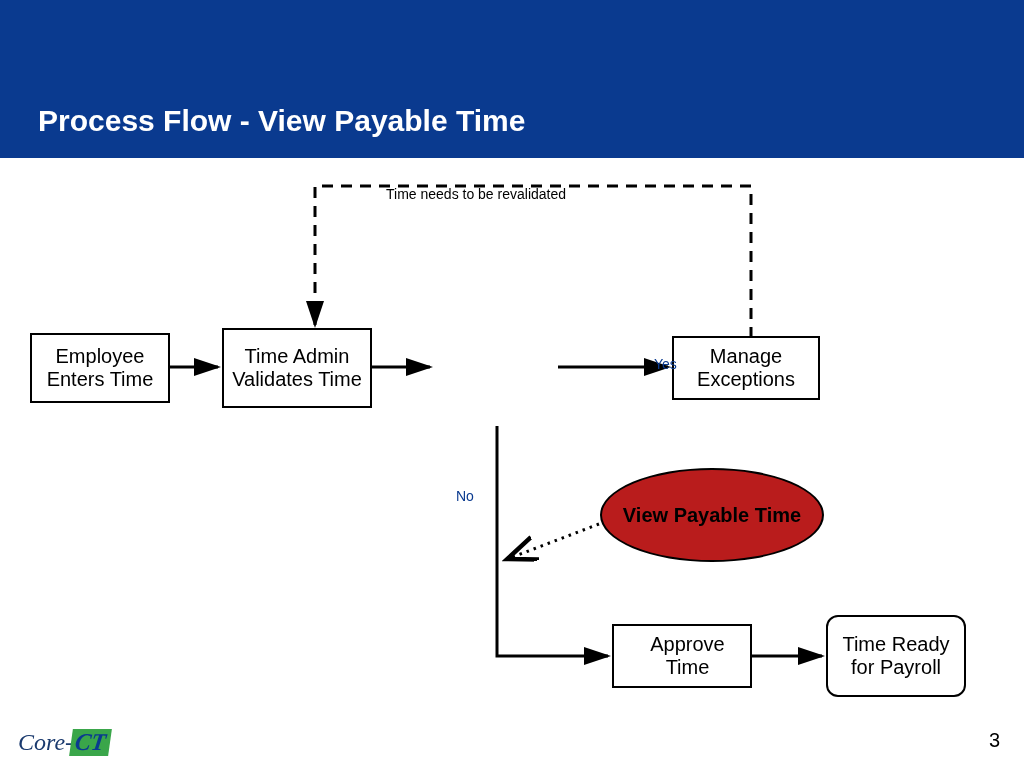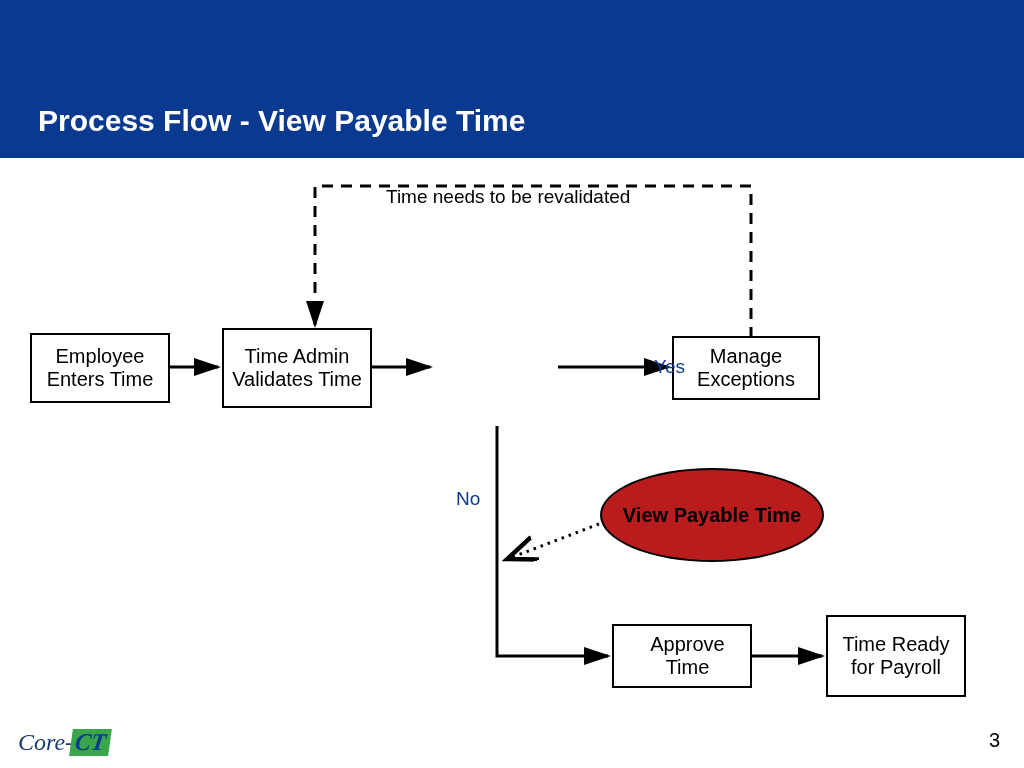--- a/index.html
+++ b/index.html
@@ -74,21 +74,21 @@
     background: #b91c1c;
     border-radius: 50%;
     display: flex;
     align-items: center;
     justify-content: center;
     font-size: 20px;
     font-weight: bold;
   }
   .text-label {
     position: absolute;
-    font-size: 19px;
+    font-size: 14px;
   }
   .text-blue { color: #0a3a8f; }
   .page-num {
     position: absolute;
     right: 24px;
     bottom: 16px;
     font-size: 20px;
   }
   .logo {
     position: absolute;
@@ -155,21 +155,21 @@
 
   <div class="box" style="left:30px; top:175px; width:140px; height:70px;">Employee Enters Time</div>
 
 
   <div class="box" style="left:672px; top:178px; width:148px; height:64px;">Manage Exceptions</div>
 
   <div class="ellipse" style="left:600px; top:310px; width:220px; height:90px;">View Payable Time</div>
 
   <div class="box" style="left:612px; top:466px; width:140px; height:64px;padding-left:17px;">Approve Time</div>
 
-  <div class="box" style="left:826px; top:457px; width:140px; height:82px;">Time Ready for Payroll</div>
+  <div class="box" style="left:826px; top:457px; width:140px; height:82px;border-radius:12px;">Time Ready for Payroll</div>
 
   <div class="text-label" style="left:386px; top:28px;">Time needs to be revalidated</div>
 
   <div class="text-label text-blue" style="left:606px; top:198px;margin-left:48px;">Yes</div>
 
   <div class="text-label text-blue" style="left:456px; top:330px;">No</div>
 
 </div>
 
 <div class="logo">

